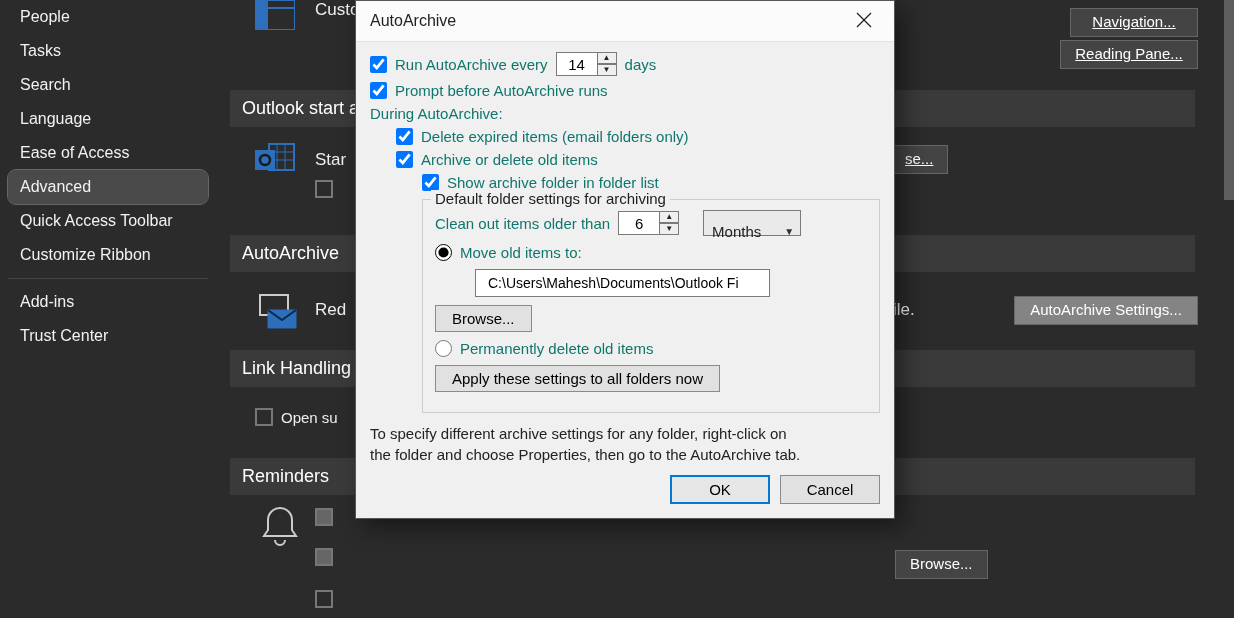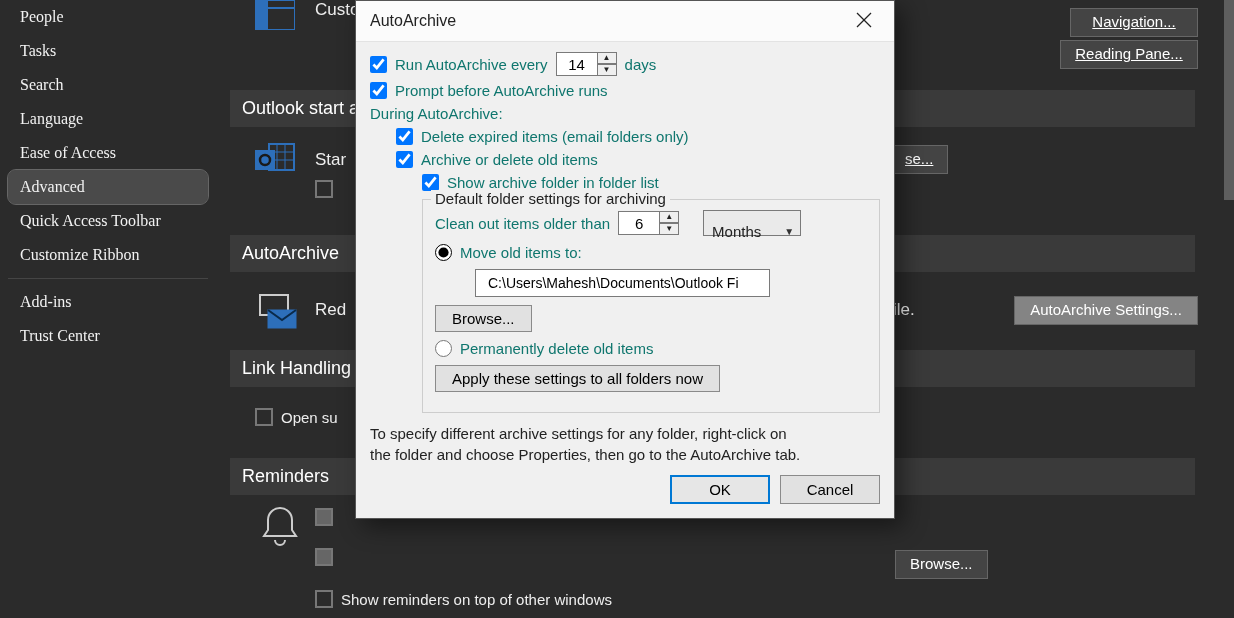--- a/index.html
+++ b/index.html
@@ -1,20 +1,20 @@
 <!DOCTYPE html>
 <html><head>
 <meta charset="utf-8">
 <style>
   * { box-sizing: border-box; margin: 0; padding: 0; }
   html, body { width: 1234px; height: 618px; overflow: hidden; font-family: "Segoe UI", Arial, sans-serif; font-size: 14px; background: #2b2b2b; color: #eee; }
   .app { position: relative; width: 1234px; height: 618px; }
 
   
-  .sidebar { position: absolute; left: 8px; top: 0; width: 200px; height: 618px; font-family: Liberation Serif, serif; }
+  .sidebar { position: absolute; left: 8px; top: 0; width: 200px; height: 618px; }
   .sb-item { padding: 8px 12px; color: #f2f2f2; font-size: 16px; cursor: pointer; }
   .sb-item.selected { background: #4a4a4a; outline: 1px solid #666; border-radius: 8px; }
   .sb-divider { height: 0; border-top: 1px solid #454545; margin: 6px 0; }
 
   
   .panel { position: absolute; left: 230px; top: 0; right: 8px; height: 618px; }
   .section-header { position: absolute; background: #3a3a3a; color: #fff; font-size: 18px; font-weight: 400; padding: 8px 12px; width: 965px; }
   .desc { position: absolute; color: #eee; font-size: 17px; }
   .dark-btn { position: absolute; background: #444; border: 1px solid #666; color: #fff; padding: 4px 14px 6px 14px; font-size: 15px; text-align: center; cursor: pointer; text-decoration: underline; }
   .dark-checkbox { position: absolute; display: flex; align-items: center; gap: 8px; color: #eee; font-size: 15px; }
@@ -131,21 +131,20 @@
     </span>
     <div class="dark-checkbox" style="left:85px; top:508px;">
         <span class="box" style="background:conic-gradient(#666 0deg,#666 360deg);"></span>
       </div>
     <div class="dark-checkbox" style="left:85px; top:548px;">
         <span class="box" style="background:#666;"></span>
       </div>
     <span class="dark-btn" style="left:665px; top:550px; text-decoration:none;">Browse...</span>
     <div class="dark-checkbox" style="left:85px; top:590px;">
         <span class="box"></span>
-        <span>Show reminders on top of other windows</span>
       </div>
   </div>
 
   <div class="scrollbar"></div>
 
   <div class="dialog">
     <div class="dlg-titlebar">
       <span class="dlg-title">AutoArchive</span>
       <div class="dlg-close">
         <span>

